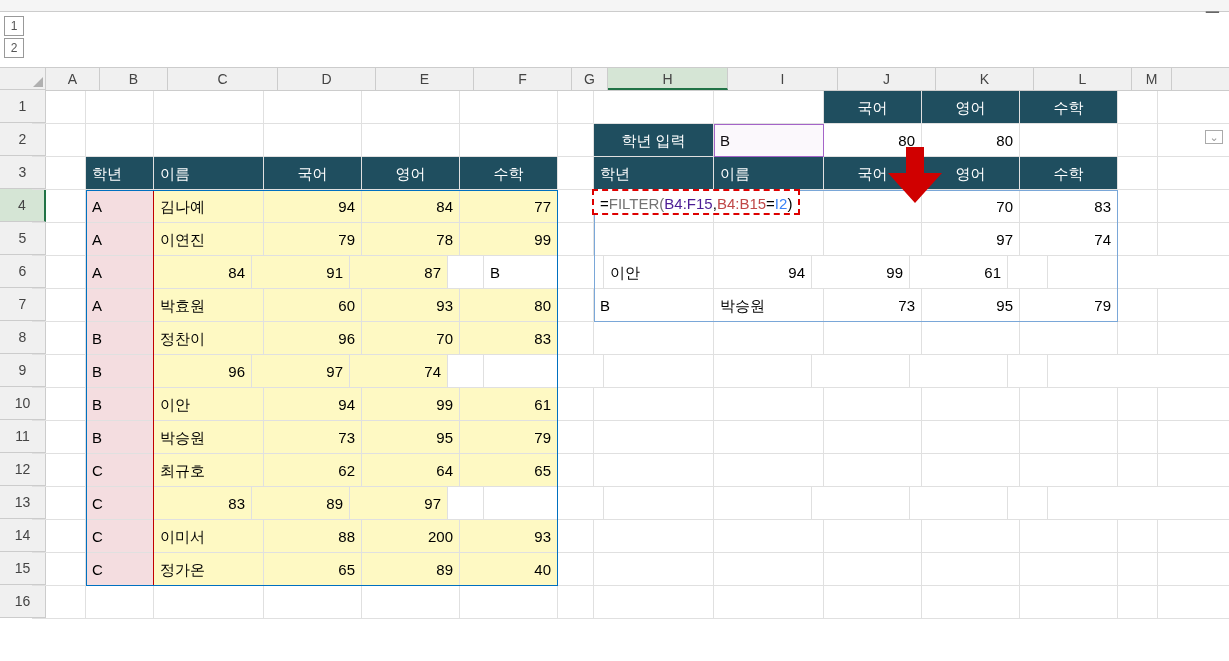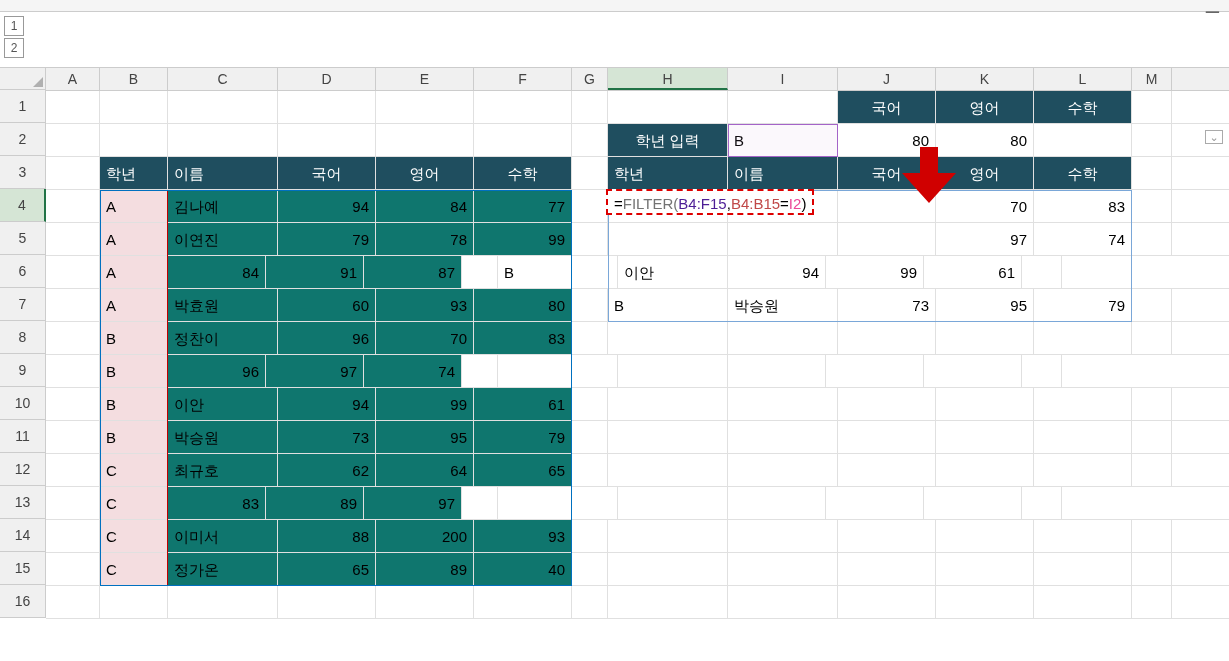--- a/index.html
+++ b/index.html
@@ -16,21 +16,21 @@
 .corner { width: 46px; height: 22px; border-right: 1px solid #ccc; border-bottom: 1px solid #ccc; background: #f0f0f0; position: relative; display: flex; align-items: center; justify-content: center; }
 .corner::after { content: ''; width: 0; height: 0; border-left: 10px solid transparent; border-bottom: 10px solid #b0b0b0; position: absolute; right: 2px; bottom: 2px; }
 
 .col-headers { display: flex; background: #f0f0f0; border-bottom: 1px solid #ccc; }
 .col-h { height: 22px; line-height: 22px; text-align: center; border-right: 1px solid #ccc; color: #444; font-size: 14px; }
 .col-h.active { background: #d5e5d5; border-bottom: 2px solid #217346; }
 
 .row-headers { position: absolute; left: 0; top: 22px; }
 .row-h { width: 46px; height: 33px; line-height: 33px; text-align: center; background: #f0f0f0; border-right: 1px solid #ccc; border-bottom: 1px solid #ccc; color: #444; font-size: 14px; }
 
-.cells { margin-left: 46px; position: relative; }
+.cells { margin-left: 32px; position: relative; }
 
 .cellrow { display: flex; height: 33px; border-bottom: 1px solid #e0e0e0; }
 .cell { border-right: 1px solid #e0e0e0; padding: 0 6px; line-height: 33px; overflow: hidden; white-space: nowrap; }
 .cell.num { text-align: right; }
 .cell.txt { text-align: left; }
 
 .hdr-dark { background: #1f4e5f; color: #fff; font-weight: normal; }
 .hdr-dark.left { text-align: left; }
 .hdr-dark.center { text-align: center; }
 
@@ -40,28 +40,28 @@
 .cG { width: 36px; } .cH { width: 120px; } .cI { width: 110px; }
 .cJ { width: 98px; } .cK { width: 98px; } .cL { width: 98px; }
 .cM { width: 40px; }
 
 
 .range-red { position: absolute; border: 1px solid #c00000; pointer-events: none; }
 .range-blue { position: absolute; border: 1px solid #0070c0; pointer-events: none; }
 .range-purple { position: absolute; border: 1.5px solid #a464c8; pointer-events: none; background: rgba(200,170,220,0.08); }
 
 .cell-pink { background: #f4dde0; }
-.cell-lightblue { background: #0f766e; }
+.cell-lightblue { background: #fef9c3; }
 
 .dashbox { position: absolute; border: 2px dashed #d00; padding: 3px 6px; background: #fff; font-size: 15px; }
 .dashbox .formula-eq { color: #000; }
 .dashbox .formula-fn { color: #737373; }
 .dashbox .formula-arg1 { color: #4c1d95; }
 .dashbox .formula-arg2 { color: #c04848; }
-.dashbox .formula-arg3 { color: #ec4899; }
+.dashbox .formula-arg3 { color: #3b82f6; }
 
 .spill { position: absolute; border: 1px solid #7aa7d8; pointer-events: none; }
 
 .arrow { position: absolute; pointer-events: none; }
 .arrow svg { display: block; }
 
 .formula-collapse { position: absolute; right: 6px; top: 62px; border: 1px solid #aaa; background: #fff; color: #999; width: 18px; height: 14px; line-height: 12px; text-align: center; font-size: 11px; }
 
 </style>
 </head>

